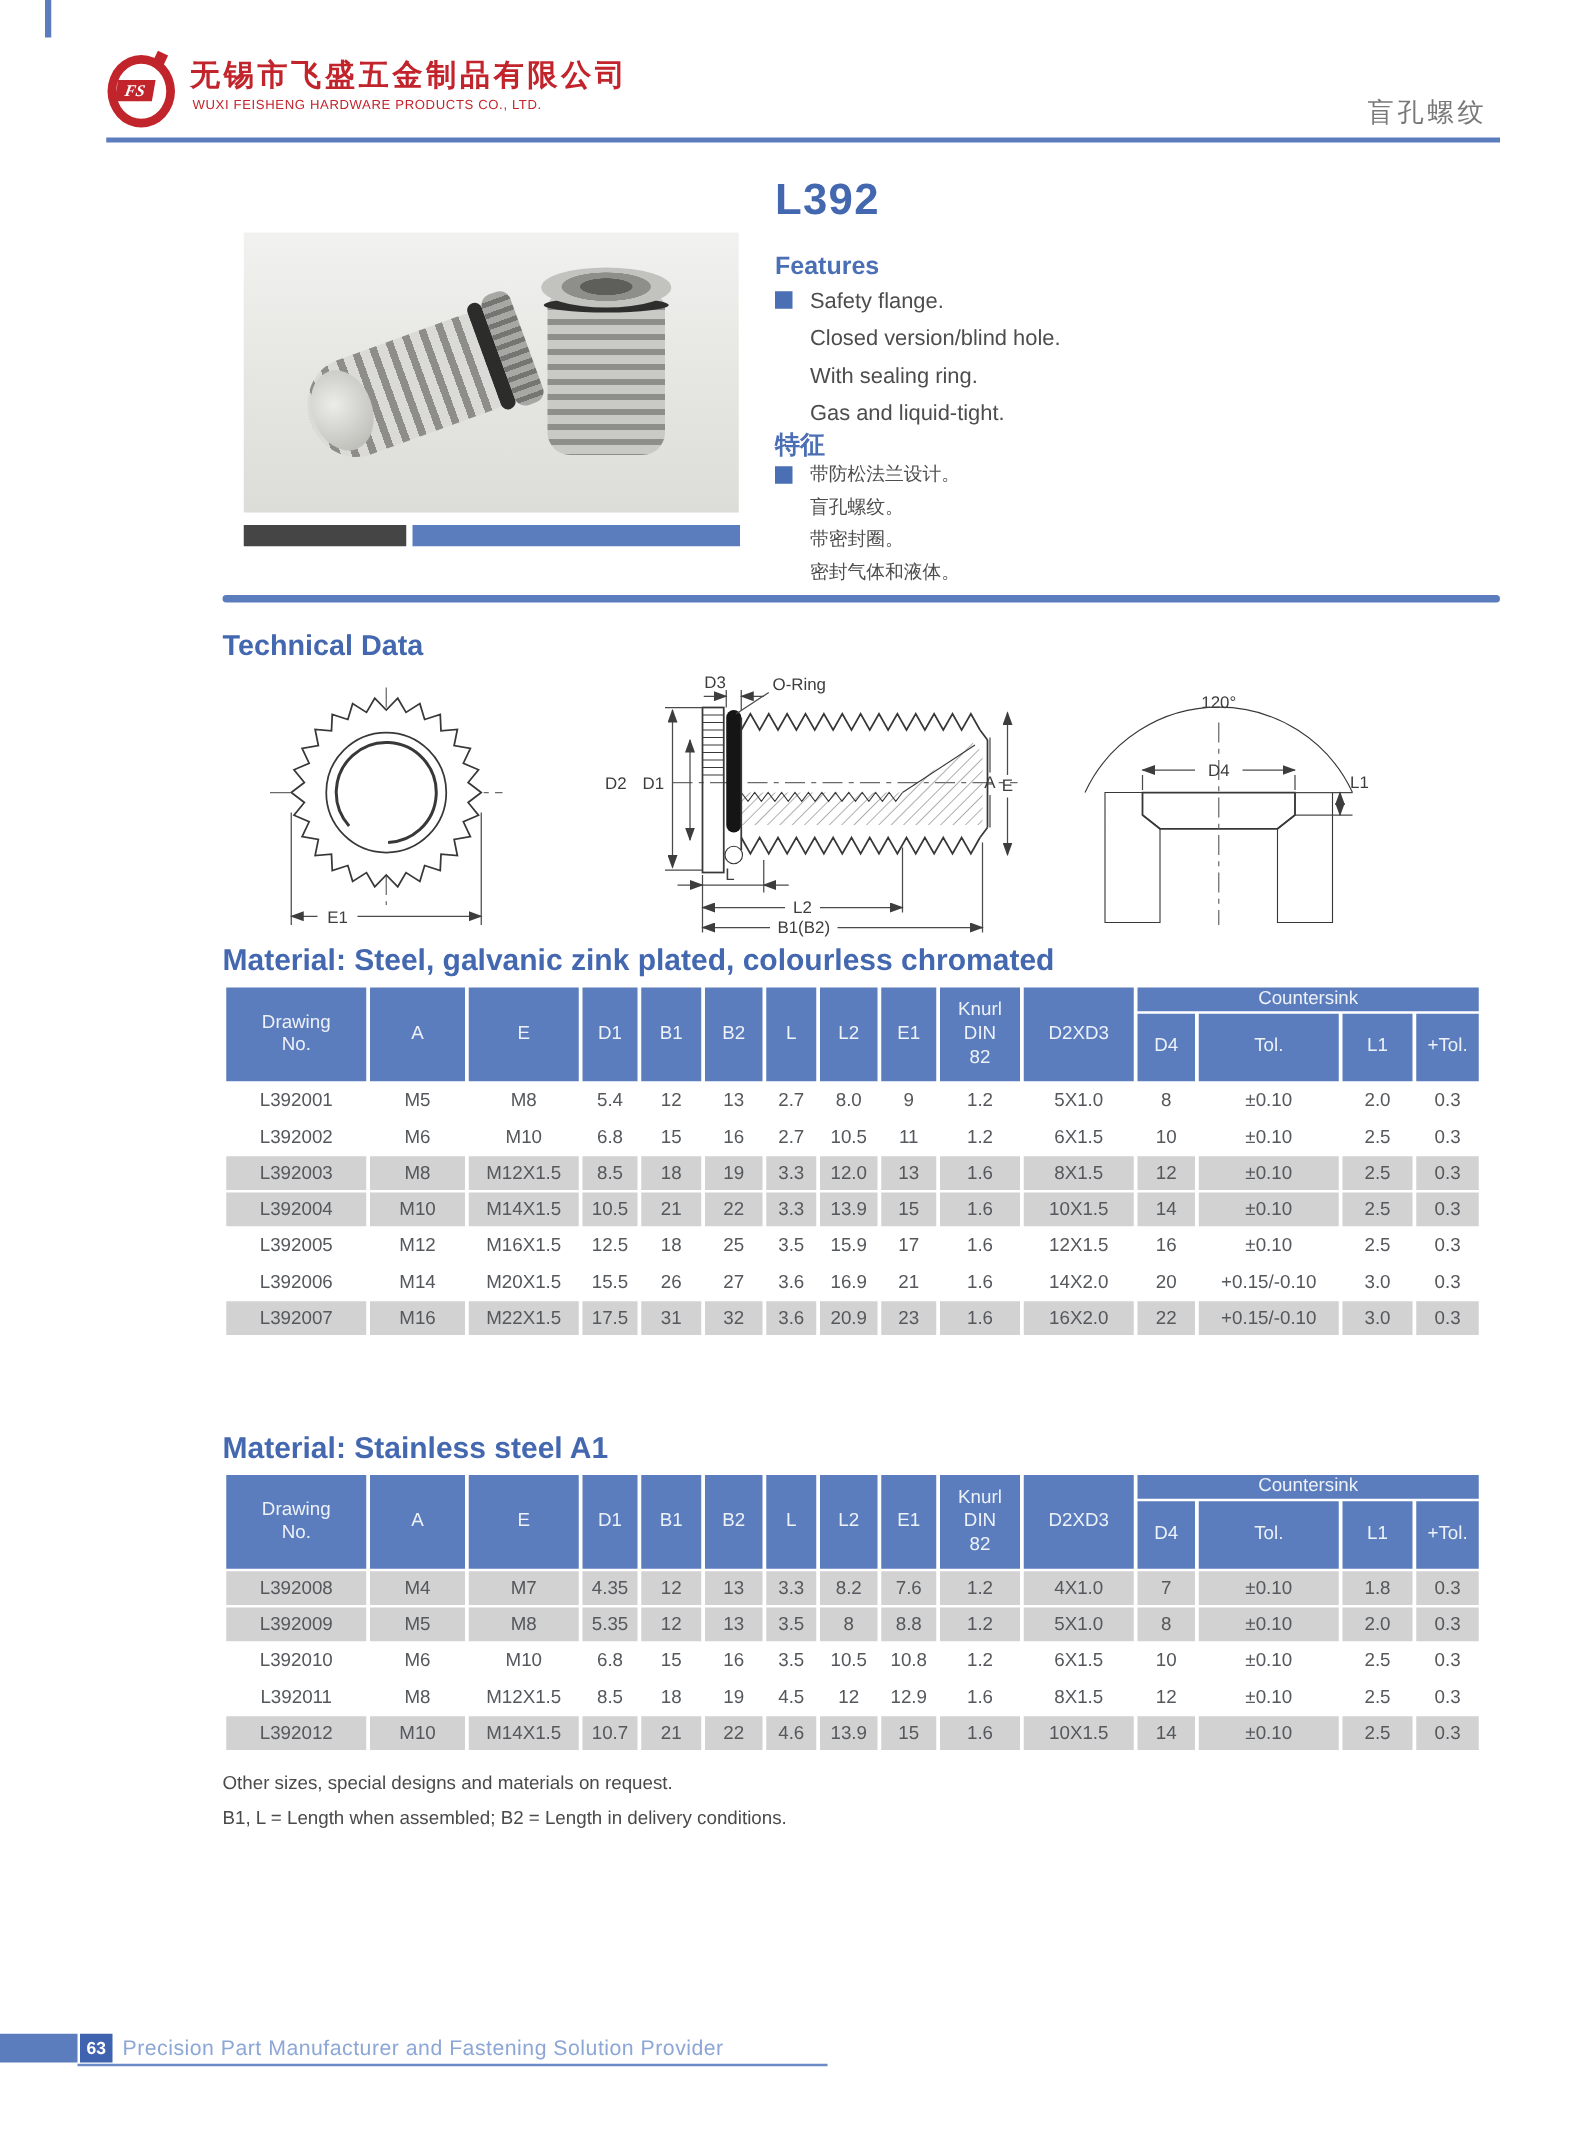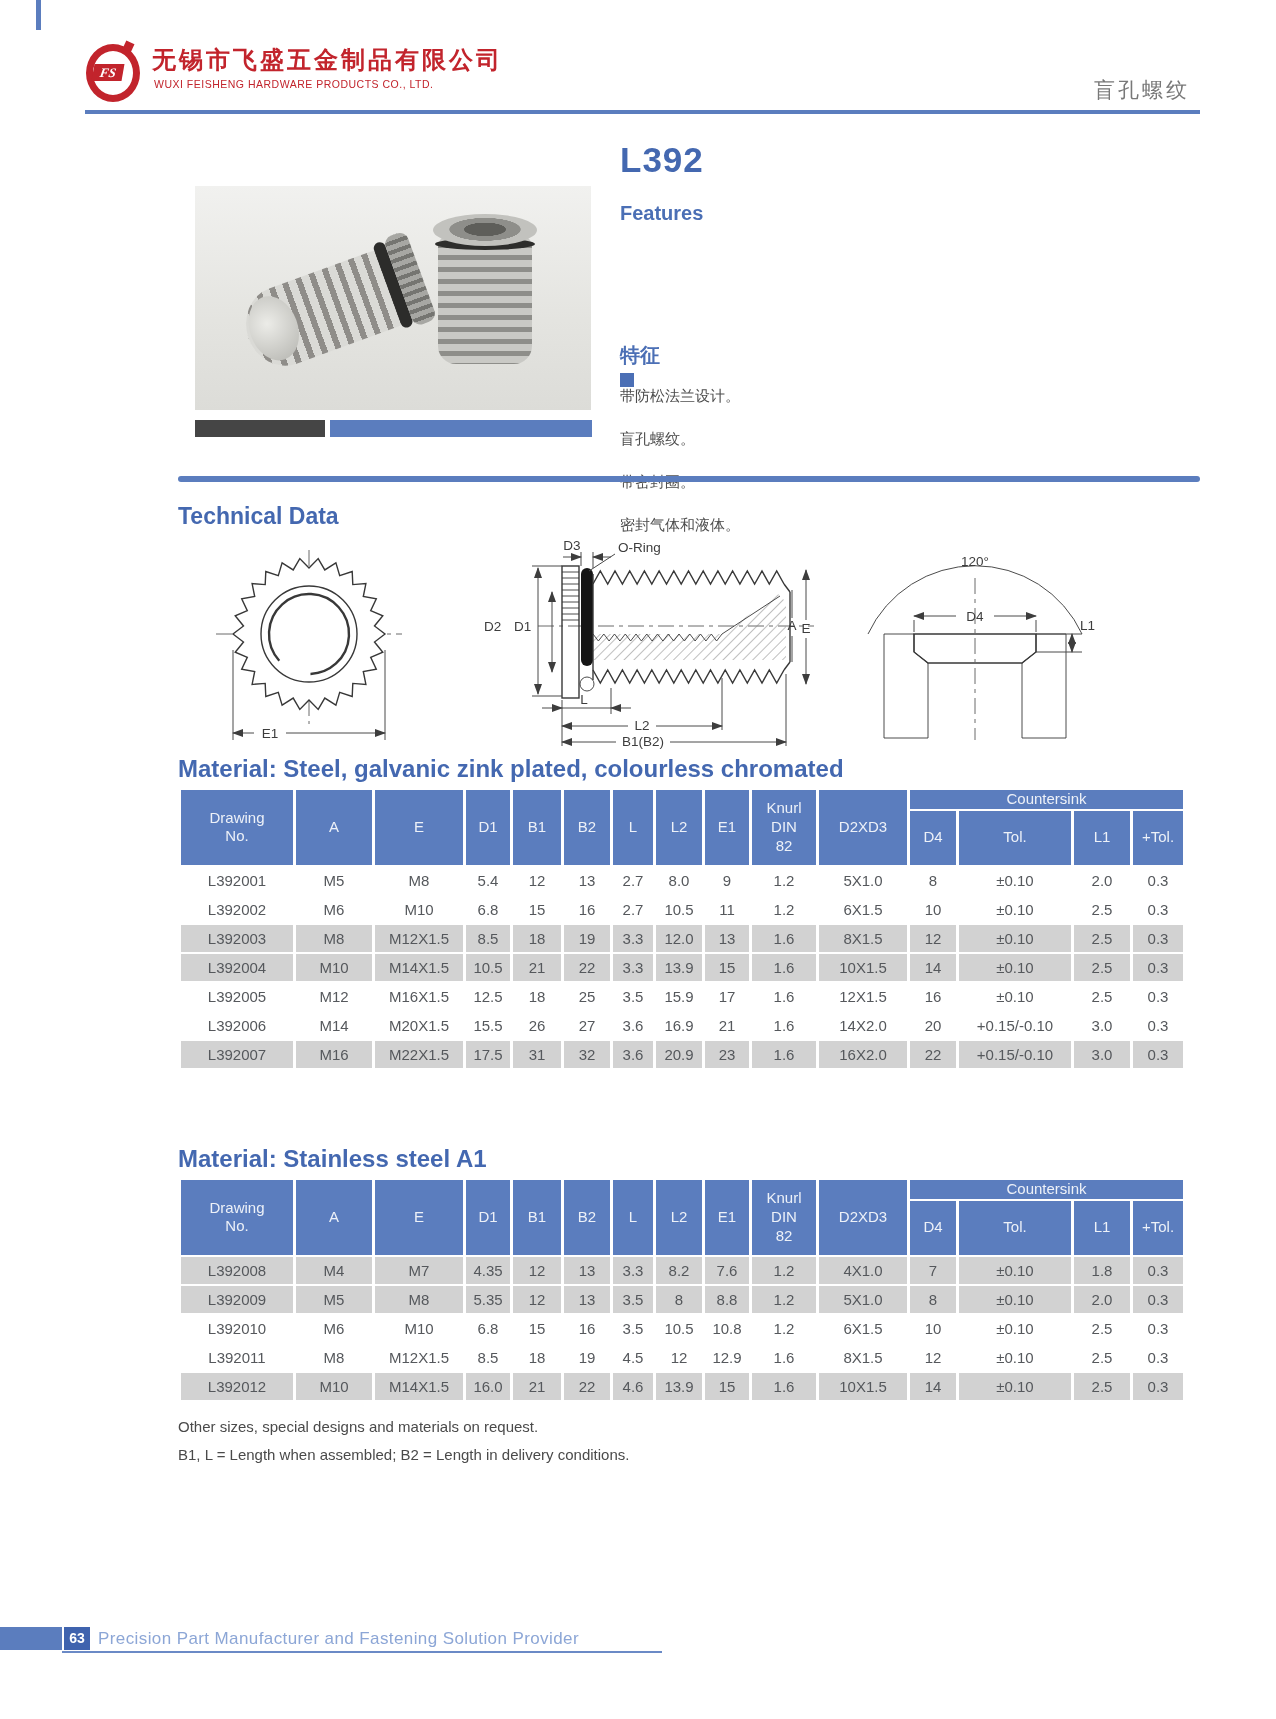--- a/index.html
+++ b/index.html
@@ -40,21 +40,21 @@
   .is-top { position:absolute; left:0; top:0; width:104px; height:32px; border-radius:50%;
              background:radial-gradient(ellipse at 50% 48%, #5e5e5a 0 28%, #8e8e8a 29% 48%, #c2c2be 49% 72%, #97978f 73%); }
   .photo-bar-dark { position:absolute; left:195px; top:420px; width:130px; height:17px; background:#454545; }
   .photo-bar-blue { position:absolute; left:330px; top:420px; width:262px; height:17px; background:#5b7dbe; }
 
   
   .model-title { position:absolute; left:620px; top:140px; font-size:35px; font-weight:bold; color:#4468b0; letter-spacing:1px; }
   .sec-subtitle { position:absolute; left:620px; font-size:20px; font-weight:bold; color:#4b6fb5; }
   .feat-list { position:absolute; left:620px; }
   .feat-row { display:flex; align-items:flex-start; margin-bottom:9px; font-size:17.5px; color:#4d4d4d; }
-  .feat-row.cn { font-size:15px; margin-bottom:7px; color:#4d4d4d;flex-direction:column; }
+  .feat-row.cn { font-size:15px; margin-bottom:7px; color:#4d4d4d; }
   .bullet { flex:0 0 14px; width:14px; height:14px; background:#4b6fb5; margin-right:14px; margin-top:3px; }
   .bullet.ghost { visibility:hidden; }
 
   
   .big-divider { position:absolute; left:178px; top:476px; width:1022px; height:6px; background:#5b7dbe; border-radius:3px; }
   .tech-title { position:absolute; left:178px; top:503px; font-size:23px; font-weight:bold; color:#4468b0; }
 
   
   .tech-svg { position:absolute; }
   .tech-svg text { font-family:"Liberation Sans", sans-serif; font-size:13.5px; fill:#3d3d3d; }
@@ -111,20 +111,38 @@
       <div class="is-body"></div>
       <div class="is-oring"></div>
       <div class="is-top"></div>
     </div>
   </div>
   <div class="photo-bar-dark"></div>
   <div class="photo-bar-blue"></div>
 
   <div class="model-title">L392</div>
   <div class="sec-subtitle" style="top:202px">Features</div>
+  <div class="feat-list" style="top:230px">
+    <div class="feat-row">
+        <span class="bullet"></span>
+        <span>Safety flange.</span>
+      </div>
+    <div class="feat-row">
+        <span class="bullet ghost"></span>
+        <span>Closed version/blind hole.</span>
+      </div>
+    <div class="feat-row">
+        <span class="bullet ghost"></span>
+        <span>With sealing ring.</span>
+      </div>
+    <div class="feat-row">
+        <span class="bullet ghost"></span>
+        <span>Gas and liquid-tight.</span>
+      </div>
+  </div>
   <div class="sec-subtitle" style="top:342px">特征</div>
   <div class="feat-list" style="top:370px">
     <div class="feat-row cn">
         <span class="bullet"></span>
         <span>带防松法兰设计。</span>
       </div>
     <div class="feat-row cn">
         <span class="bullet ghost"></span>
         <span>盲孔螺纹。</span>
       </div>
@@ -536,21 +554,21 @@
           <td>8X1.5</td>
           <td>12</td>
           <td>±0.10</td>
           <td>2.5</td>
           <td>0.3</td>
         </tr>
         <tr class="shaded">
           <td>L392012</td>
           <td>M10</td>
           <td>M14X1.5</td>
-          <td>16.0</td>
+          <td>10.7</td>
           <td>21</td>
           <td>22</td>
           <td>4.6</td>
           <td>13.9</td>
           <td>15</td>
           <td>1.6</td>
           <td>10X1.5</td>
           <td>14</td>
           <td>±0.10</td>
           <td>2.5</td>

